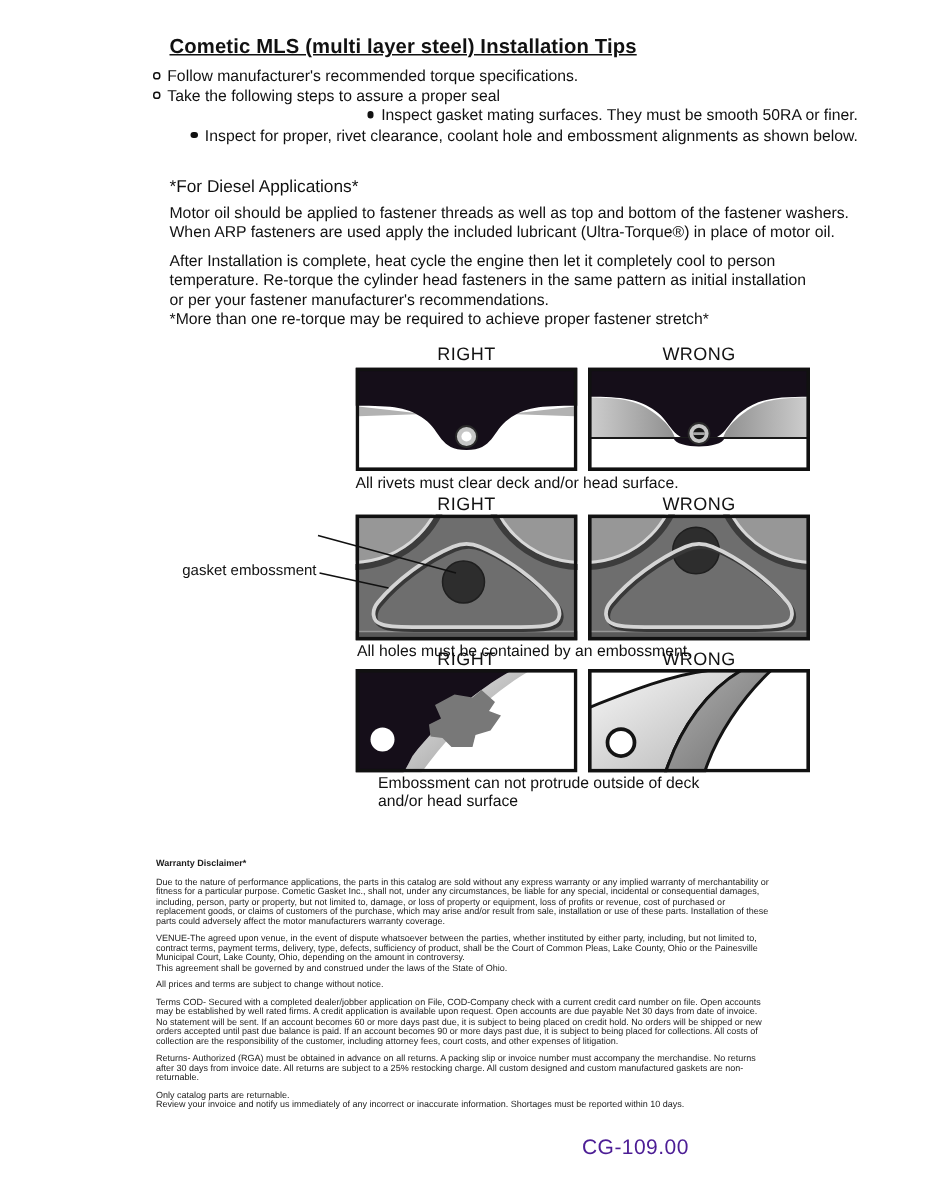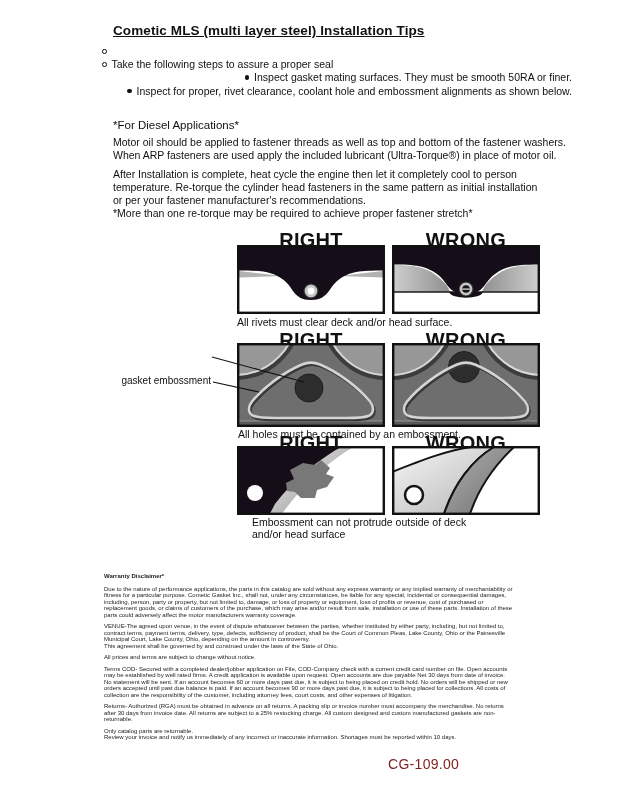--- a/index.html
+++ b/index.html
@@ -23,39 +23,39 @@
     border-radius:50%; margin-right:5px; vertical-align:1.5px;
   }
   .d-mark {
     display:inline-block; width:4.5px; height:4.5px; background:#111;
     border-radius:50%; margin-right:5px; vertical-align:1.5px;
   }
   .diesel-heading { left:113px; top:119px; font-size:11.5px; font-weight:normal; }
   .para { left:113px; top:136px; font-size:10.5px; line-height:13px; white-space:pre-line; width:470px; }
   .para2 { top:168px; }
   .note { top:207px; }
-  .fig-label { font-size:20px; letter-spacing:0.3px; transform:translateX(-50%); white-space:nowrap;font-weight:bold; }
+  .fig-label { font-size:12px; letter-spacing:0.3px; transform:translateX(-50%); white-space:nowrap; }
   .caption { font-size:10.5px; line-height:12px; white-space:pre-line; }
   .diagram { display:block; }
   .side-label { width:150px; text-align:right; font-size:10px; line-height:11px; white-space:pre-line; }
   .fineprint { left:104px; top:573px; width:409px; font-size:6px; line-height:6.5px; color:#1c1c1c; }
   .fineprint .fp-h { font-weight:bold; margin-bottom:6px; }
   .fineprint p { margin-bottom:5px; white-space:pre-line; }
-  .page-code { left:388px; top:756px; font-size:14px; letter-spacing:0.3px; color:#7f1d1d; }
+  .page-code { left:388px; top:756px; font-size:14px; letter-spacing:0.3px; color:#4c1d95; }
   .leader { pointer-events:none; z-index:5; }
 </style>
 </head>
 <body>
 
 <div class="page">
 
   <div class="abs title">Cometic MLS (multi layer steel) Installation Tips</div>
 
   <div class="abs bullets">
-    <div class="bullet-row"><span class="o-mark"></span></div>
+    <div class="bullet-row"><span class="o-mark"></span><span>Follow manufacturer's recommended torque specifications.</span></div>
     <div class="bullet-row"><span class="o-mark"></span><span>Take the following steps to assure a proper seal</span></div>
     <div class="bullet-row sub"><span class="d-mark"></span><span>Inspect gasket mating surfaces.  They must be smooth 50RA or finer.</span></div>
     <div class="bullet-row sub"><span class="d-mark"></span><span>Inspect for proper, rivet clearance, coolant hole and embossment alignments as shown below.</span></div>
   </div>
 
   <div class="abs diesel-heading">*For Diesel Applications*</div>
   <div class="abs para">Motor oil should be applied to fastener threads as well as top and bottom of the fastener washers.
 When ARP fasteners are used apply the included lubricant (Ultra-Torque®) in place of motor oil.</div>
   <div class="abs para para2">After Installation is complete, heat cycle the engine then let it completely cool to person
 temperature. Re-torque the cylinder head fasteners in the same pattern as initial installation

